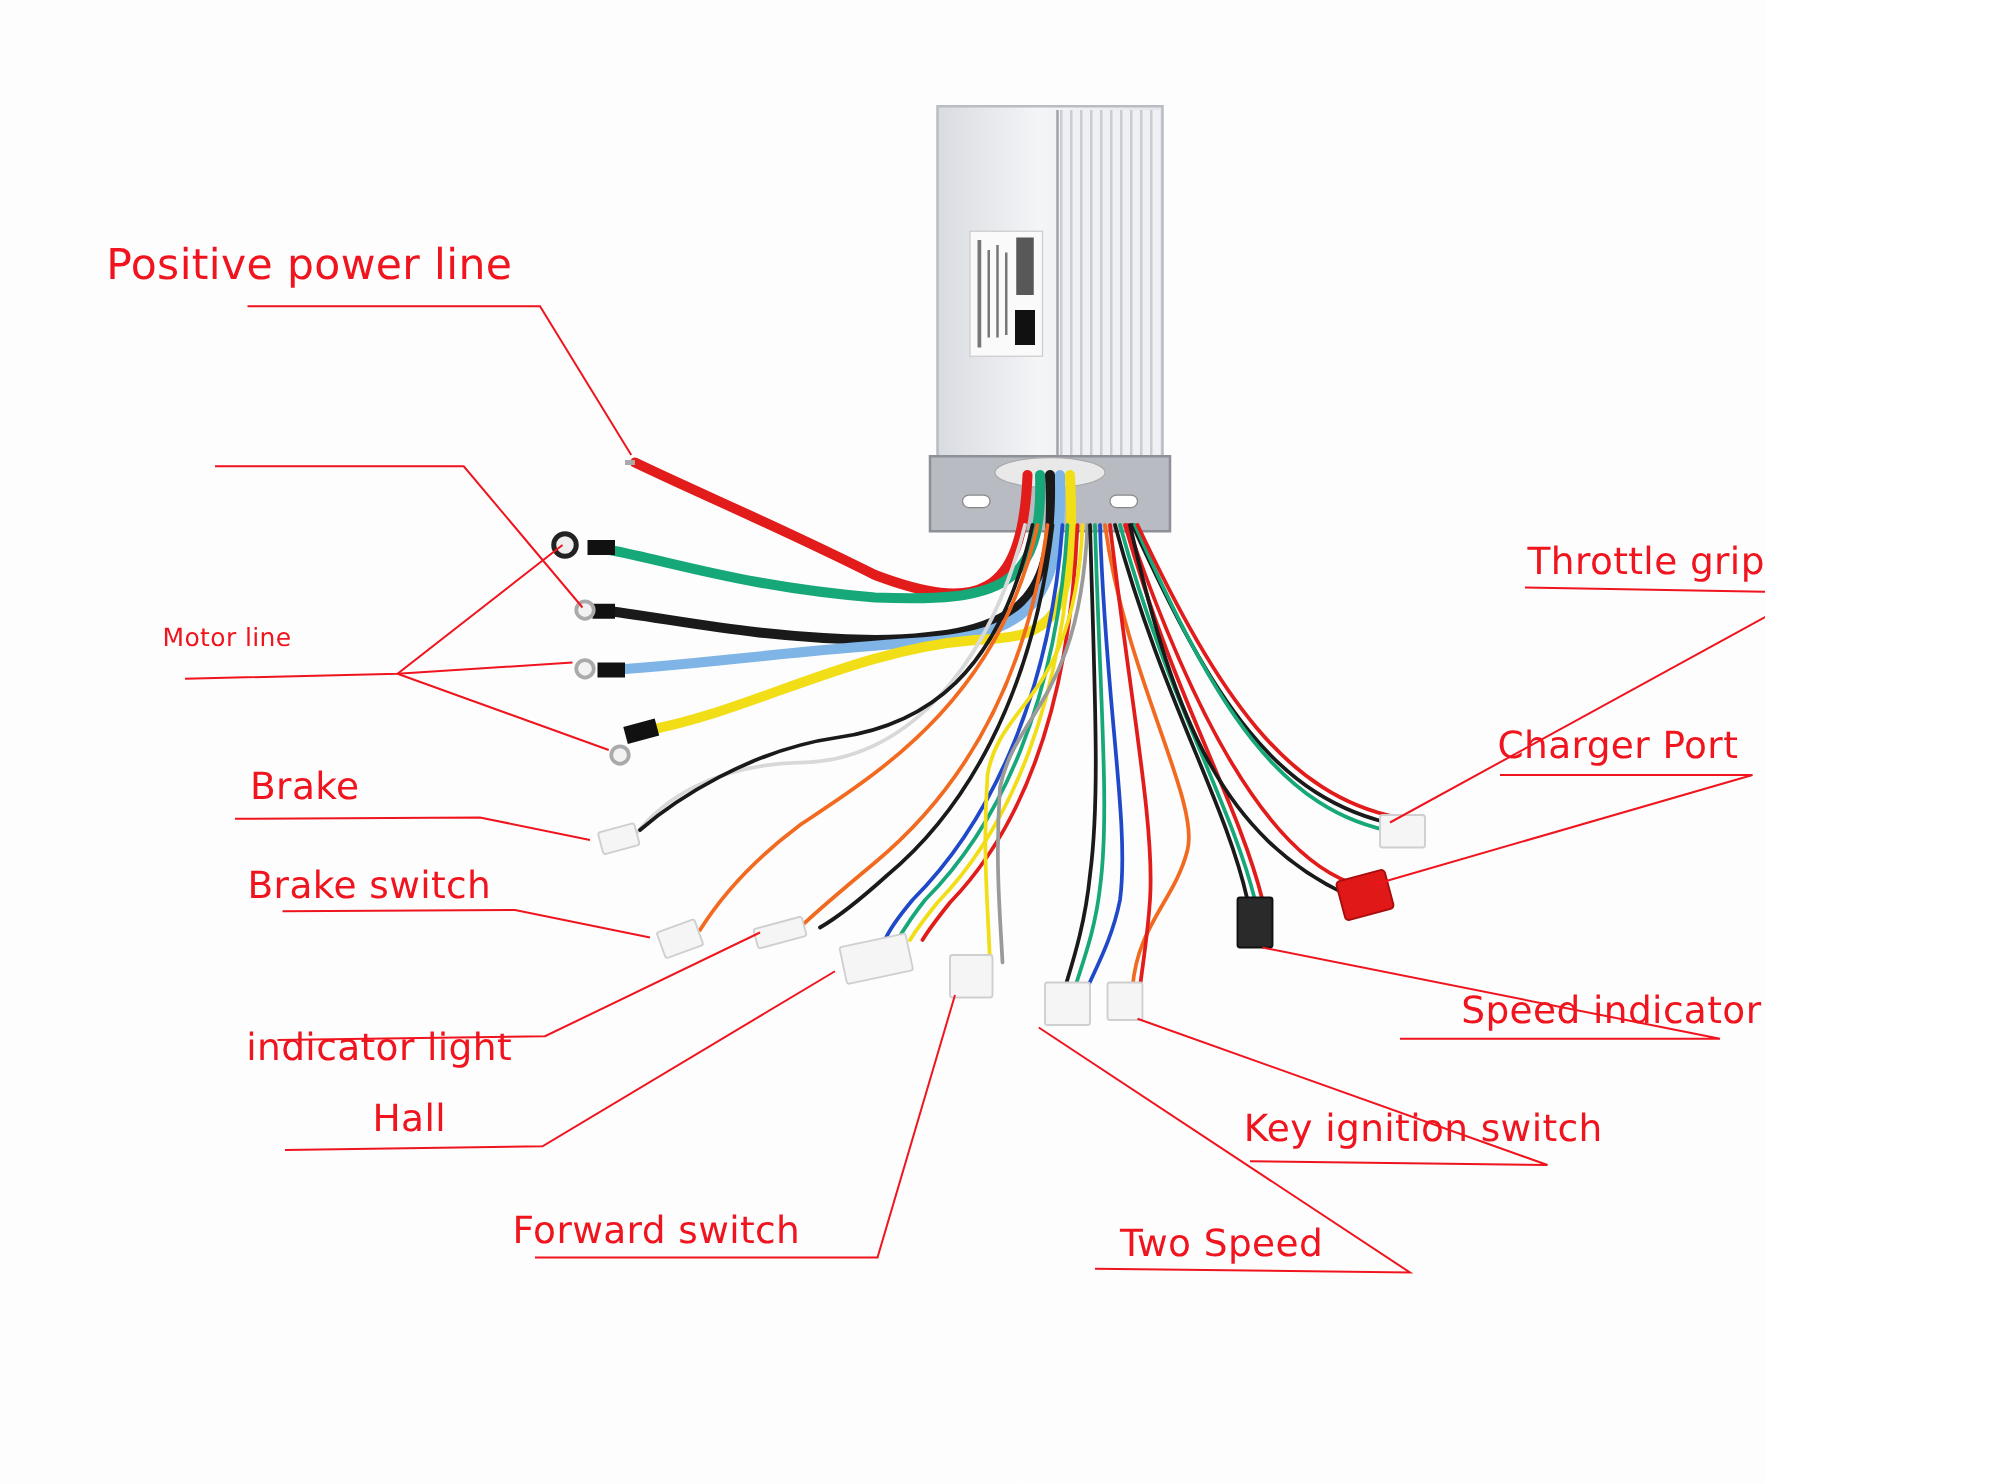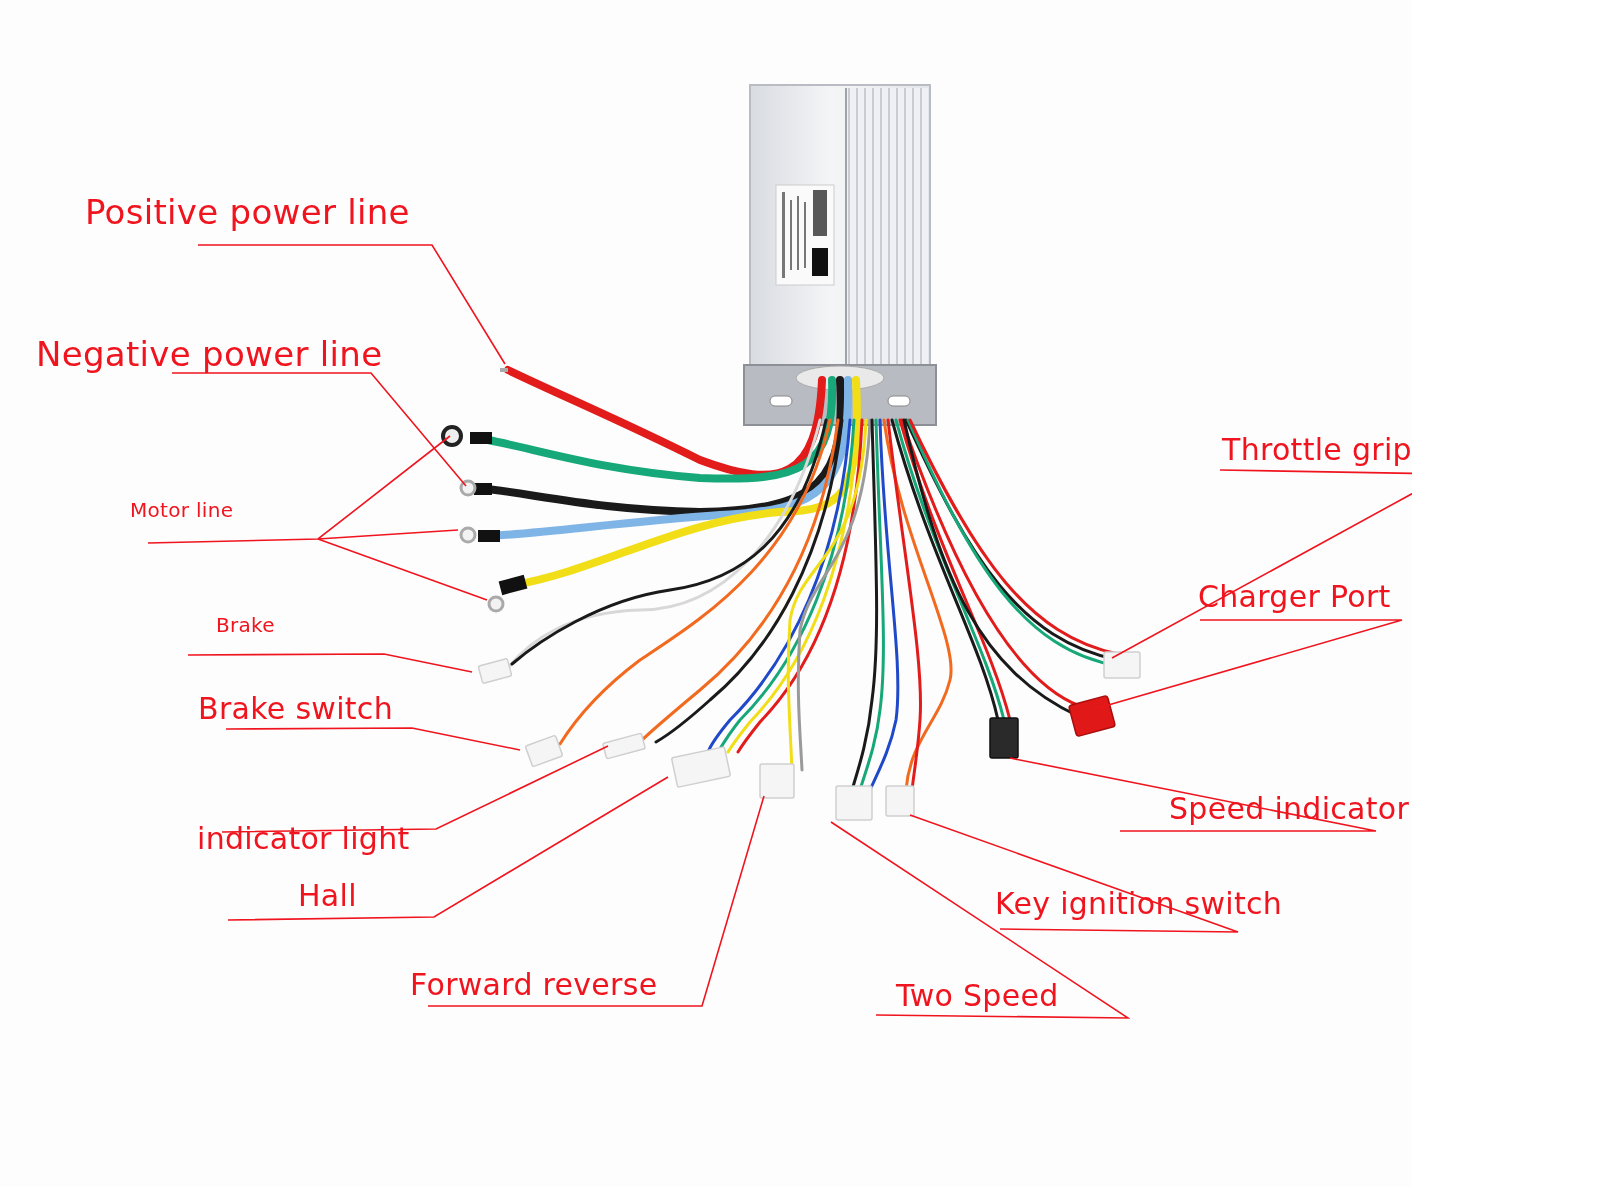--- a/index.html
+++ b/index.html
@@ -123,26 +123,25 @@
       <polyline points="428,1006 702,1006 764,796"></polyline>
       <polyline points="876,1015 1128,1018 831,822"></polyline>
       <polyline points="1000,929 1238,932 910,815"></polyline>
       <polyline points="1120,831 1376,831 1010,758"></polyline>
       <polyline points="1200,620 1402,620 1098,708"></polyline>
       <polyline points="1220,470 1448,474 1112,658"></polyline>
     </g>
   </svg>
 
   <div class="lbl" style="left:85px;top:195px;">Positive power line</div>
-  <div class="lbl" style="left:36px;top:337px;">Negative power line</div>
   <div class="lbl" style="left:130px;top:500px;font-size:20px;">Motor line</div>
-  <div class="lbl" style="left:200px;top:615px;font-size:20px;margin-left:16px;">Brake</div>
+  <div class="lbl" style="left:200px;top:615px;font-size:30px;">Brake</div>
   <div class="lbl" style="left:198px;top:694px;font-size:30px;">Brake switch</div>
   <div class="lbl" style="left:197px;top:824px;font-size:30px;">indicator light</div>
   <div class="lbl" style="left:298px;top:881px;font-size:30px;">Hall</div>
-  <div class="lbl" style="left:410px;top:970px;font-size:30px;">Forward reverse</div>
+  <div class="lbl" style="left:410px;top:970px;font-size:30px;">Forward switch</div>
   <div class="lbl" style="left:896px;top:981px;font-size:30px;">Two Speed</div>
   <div class="lbl" style="left:995px;top:889px;font-size:30px;">Key ignition switch</div>
   <div class="lbl" style="left:1133px;top:794px;font-size:30px;margin-left:36px;">Speed indicator</div>
   <div class="lbl" style="left:1198px;top:582px;font-size:30px;">Charger Port</div>
   <div class="lbl" style="left:1222px;top:435px;font-size:30px;">Throttle grip</div>
 
 </div>
 
 </body></html>

